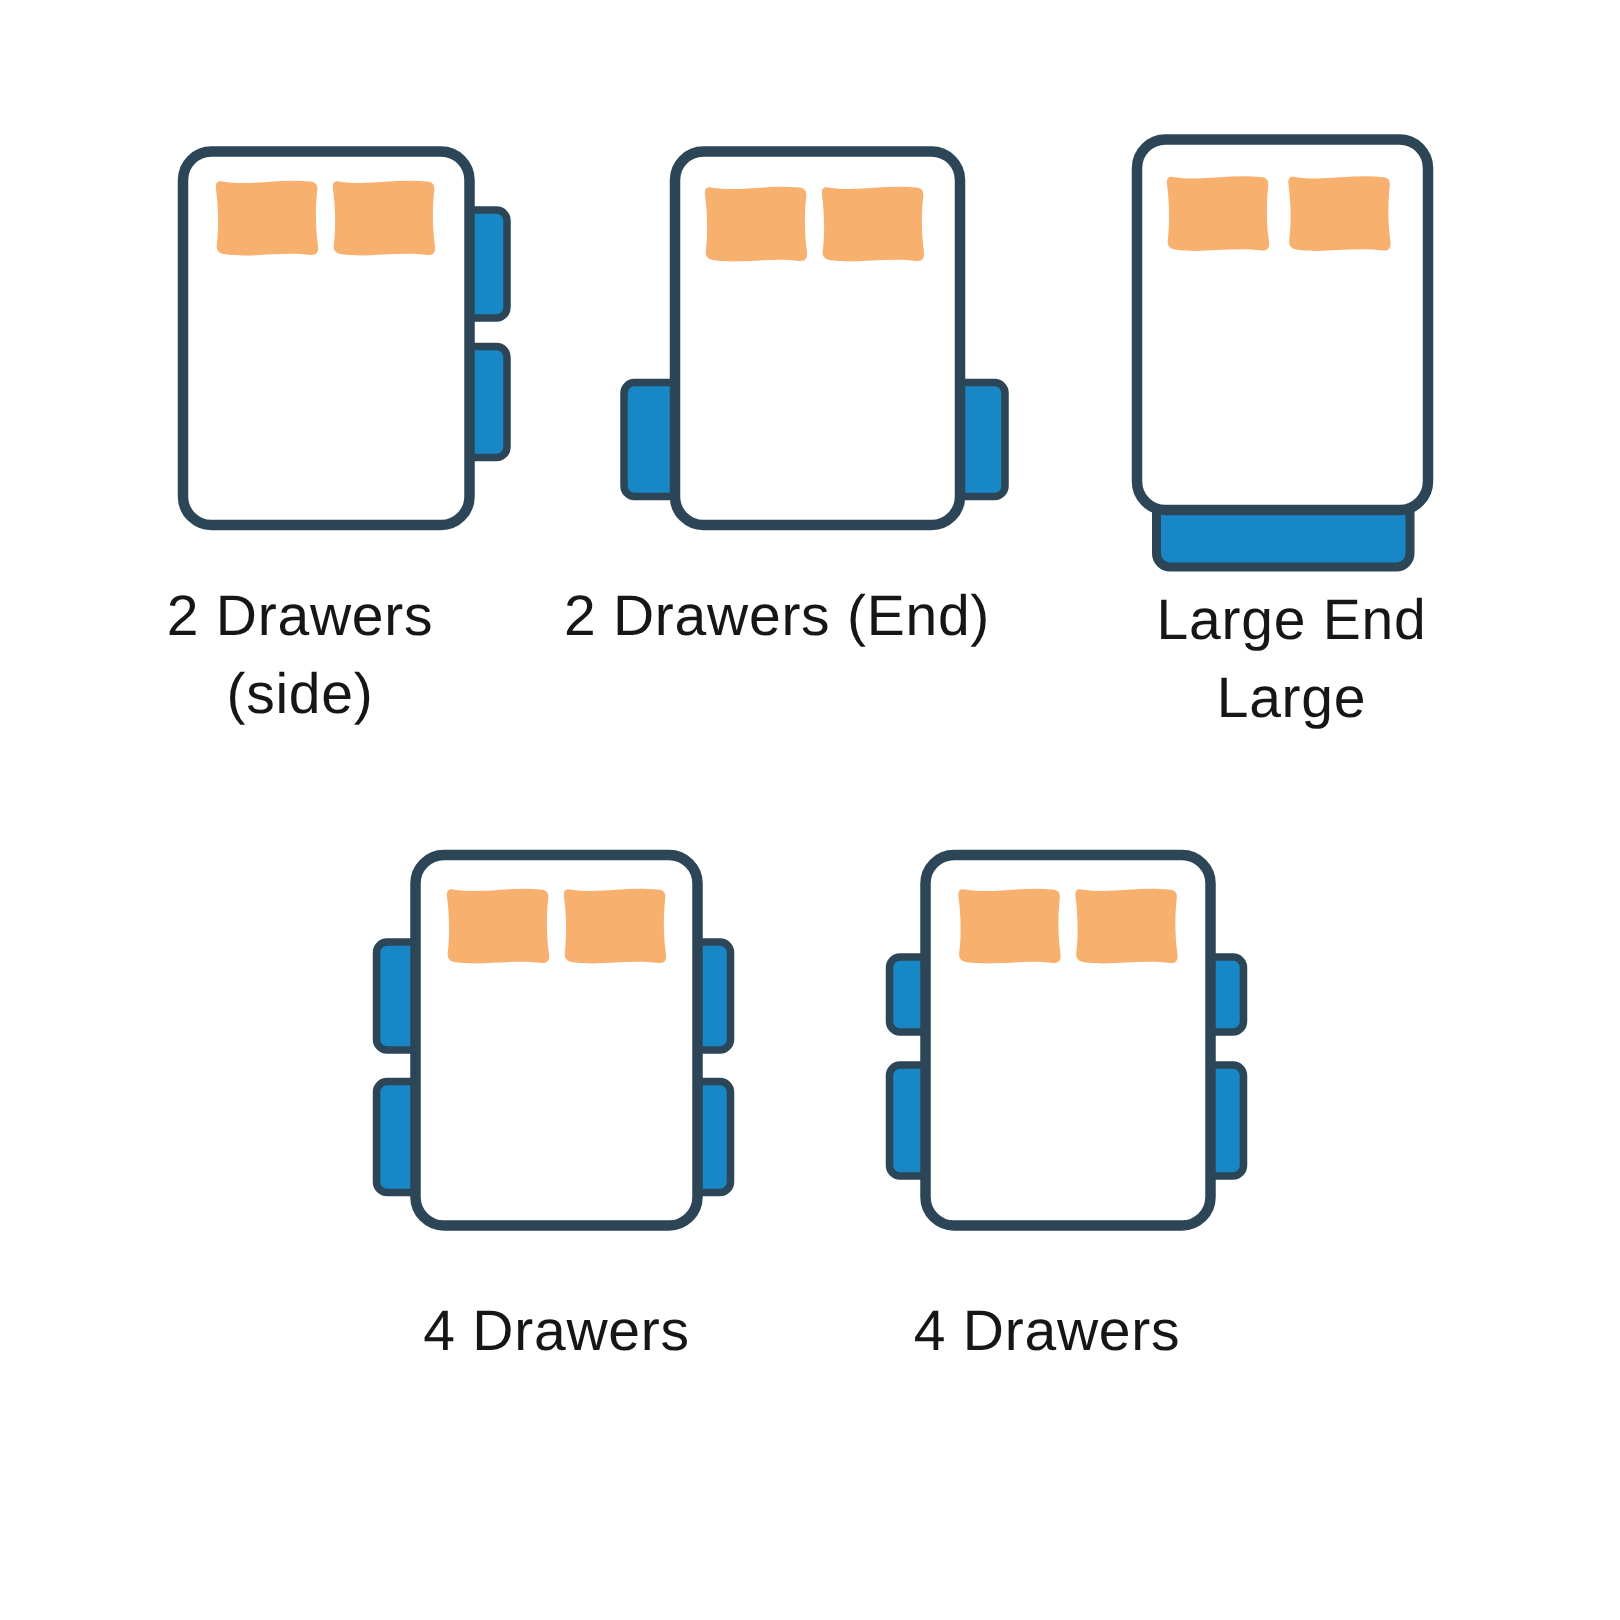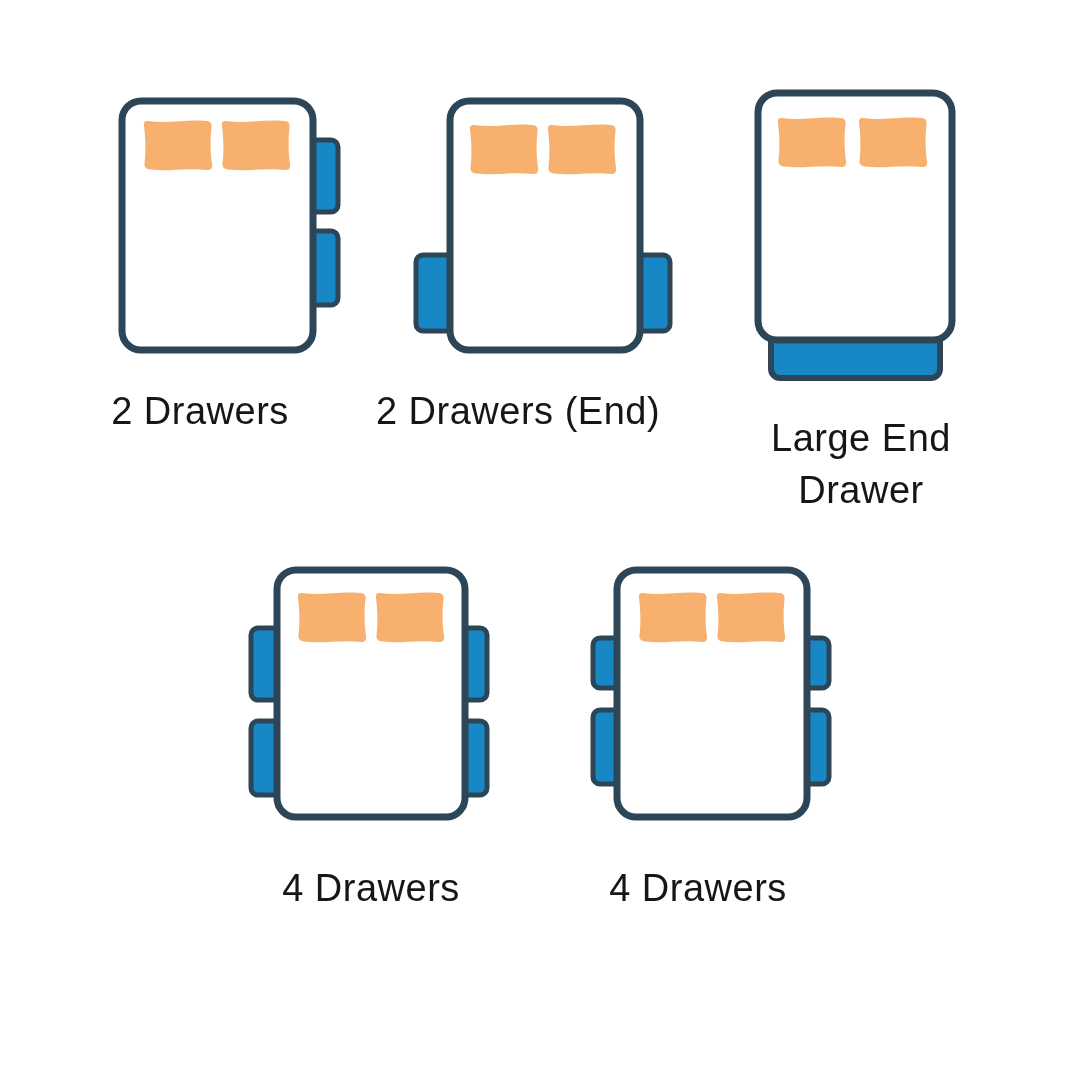--- a/index.html
+++ b/index.html
@@ -41,21 +41,21 @@
     white-space: nowrap;
   }
   
   #fig-1 { left: 115px; top: 92px; }
   #fig-2 { left: 412px; top: 92px; }
   #fig-3 { left: 752px; top: 86px; }
   #fig-4 { left: 248px; top: 562px; }
   #fig-5 { left: 588px; top: 562px; }
   #label-1 { left: 200px; top: 385px; }
   #label-2 { left: 518px; top: 385px; }
-  #label-3 { left: 861px; top: 412px; }
+  #label-3 { left: 861px; top: 388px; }
   #label-4 { left: 371px; top: 862px; }
   #label-5 { left: 698px; top: 862px; }
   .defs-holder { position: absolute; width: 0; height: 0; overflow: hidden; }
 </style>
 </head>
 <body>
 
 <div id="canvas">
 
   <svg class="defs-holder" aria-hidden="true">
@@ -70,20 +70,21 @@
     <svg class="bed-svg" width="230" height="266" viewBox="0 0 230 266">
       <rect class="drawer" x="183" y="48" width="40" height="72" rx="7"></rect>
       <rect class="drawer" x="183" y="139" width="40" height="74" rx="7"></rect>
       <rect class="bed-body" x="7" y="9" width="191" height="249" rx="19"></rect>
       <use href="#pillow-shape" class="pillow" x="26" y="24"></use>
       <use href="#pillow-shape" class="pillow" x="104" y="24"></use>
     </svg>
   </div>
   <div class="figure-label" id="label-1">
     <div>2 Drawers</div>
+    <div>(side)</div>
   </div>
 
   <div class="figure" id="fig-2">
     <svg class="bed-svg" width="262" height="266" viewBox="0 0 262 266">
       <rect class="drawer" x="4" y="163" width="40" height="76" rx="7"></rect>
       <rect class="drawer" x="218" y="163" width="40" height="76" rx="7"></rect>
       <rect class="bed-body" x="38" y="9" width="190" height="249" rx="19"></rect>
       <use href="#pillow-shape" class="pillow" x="55" y="28"></use>
       <use href="#pillow-shape" class="pillow" x="133" y="28"></use>
     </svg>
@@ -95,21 +96,21 @@
   <div class="figure" id="fig-3">
     <svg class="bed-svg" width="210" height="300" viewBox="0 0 210 300">
       <rect class="drawer large" x="19" y="216" width="169" height="76" rx="9"></rect>
       <rect class="bed-body" x="6" y="7" width="194" height="247" rx="19"></rect>
       <use href="#pillow-shape" class="pillow" x="23" y="27"></use>
       <use href="#pillow-shape" class="pillow" x="104" y="27"></use>
     </svg>
   </div>
   <div class="figure-label" id="label-3">
     <div>Large End</div>
-    <div>Drawer</div>
+    <div>Large</div>
   </div>
 
   <div class="figure" id="fig-4">
     <svg class="bed-svg" width="242" height="262" viewBox="0 0 242 262">
       <rect class="drawer" x="3" y="66" width="40" height="72" rx="7"></rect>
       <rect class="drawer" x="3" y="159" width="40" height="74" rx="7"></rect>
       <rect class="drawer" x="199" y="66" width="40" height="72" rx="7"></rect>
       <rect class="drawer" x="199" y="159" width="40" height="74" rx="7"></rect>
       <rect class="bed-body" x="29" y="8" width="188" height="247" rx="19"></rect>
       <use href="#pillow-shape" class="pillow" x="47" y="26"></use>

